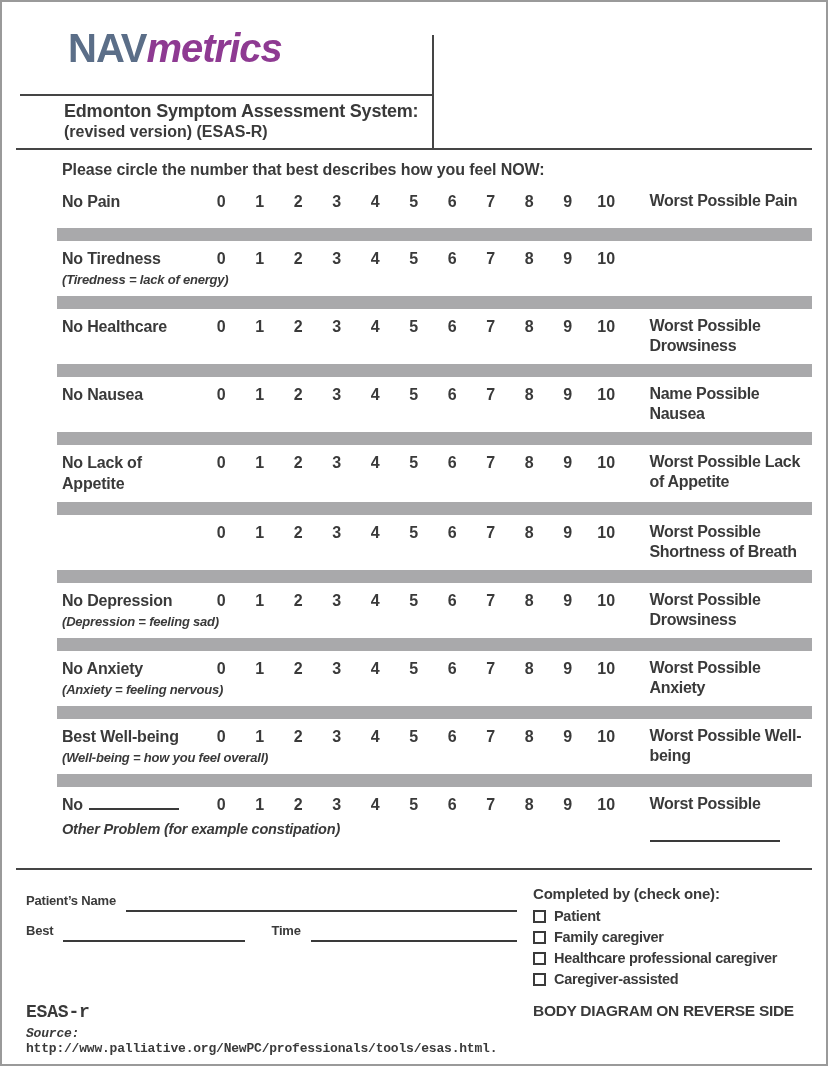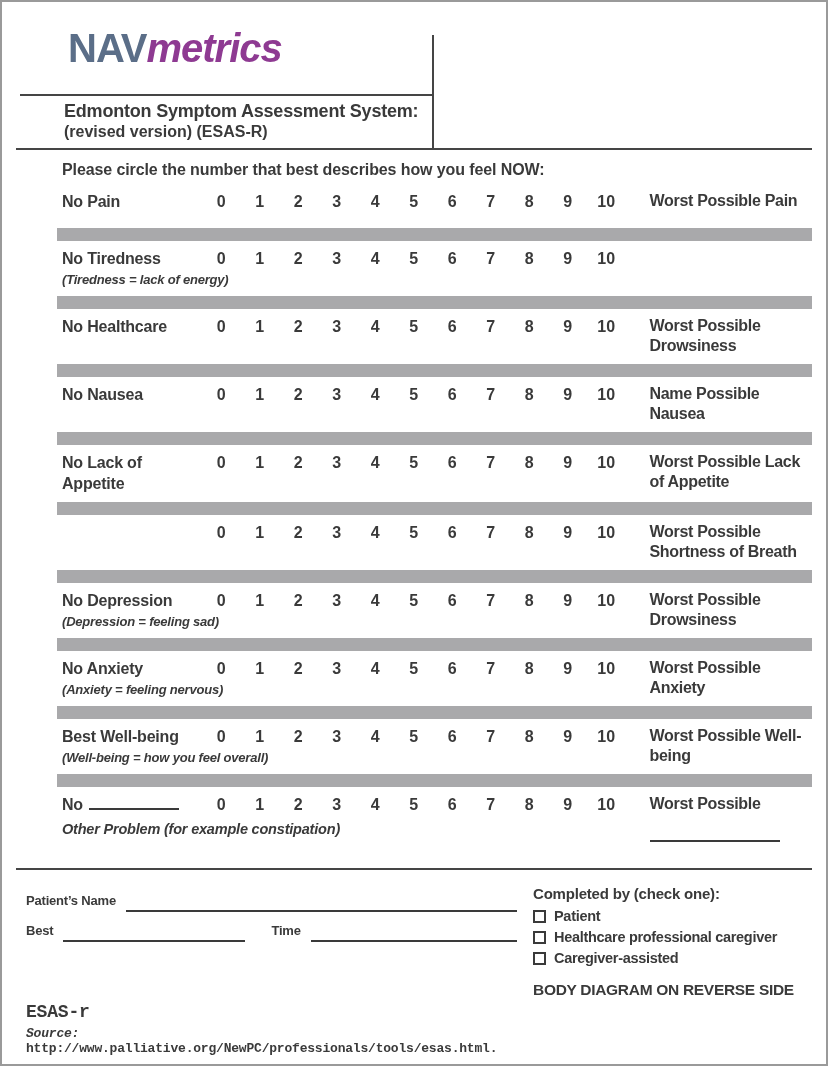--- a/index.html
+++ b/index.html
@@ -369,20 +369,24 @@
     </div>
     <div class="f-right">
       <div class="cb-heading">Completed by (check one):</div>
       <div>
           <div class="cb-row">
     <span class="cb"></span>
     <span class="cb-label">Patient</span>
   </div>
           <div class="cb-row">
     <span class="cb"></span>
+    <span class="cb-label">Family caregiver</span>
+  </div>
+          <div class="cb-row">
+    <span class="cb"></span>
     <span class="cb-label">Healthcare professional caregiver</span>
   </div>
           <div class="cb-row">
     <span class="cb"></span>
     <span class="cb-label">Caregiver-assisted</span>
   </div>
         </div>
       <div class="body-note">BODY DIAGRAM ON REVERSE SIDE</div>
     </div>
   </div>

